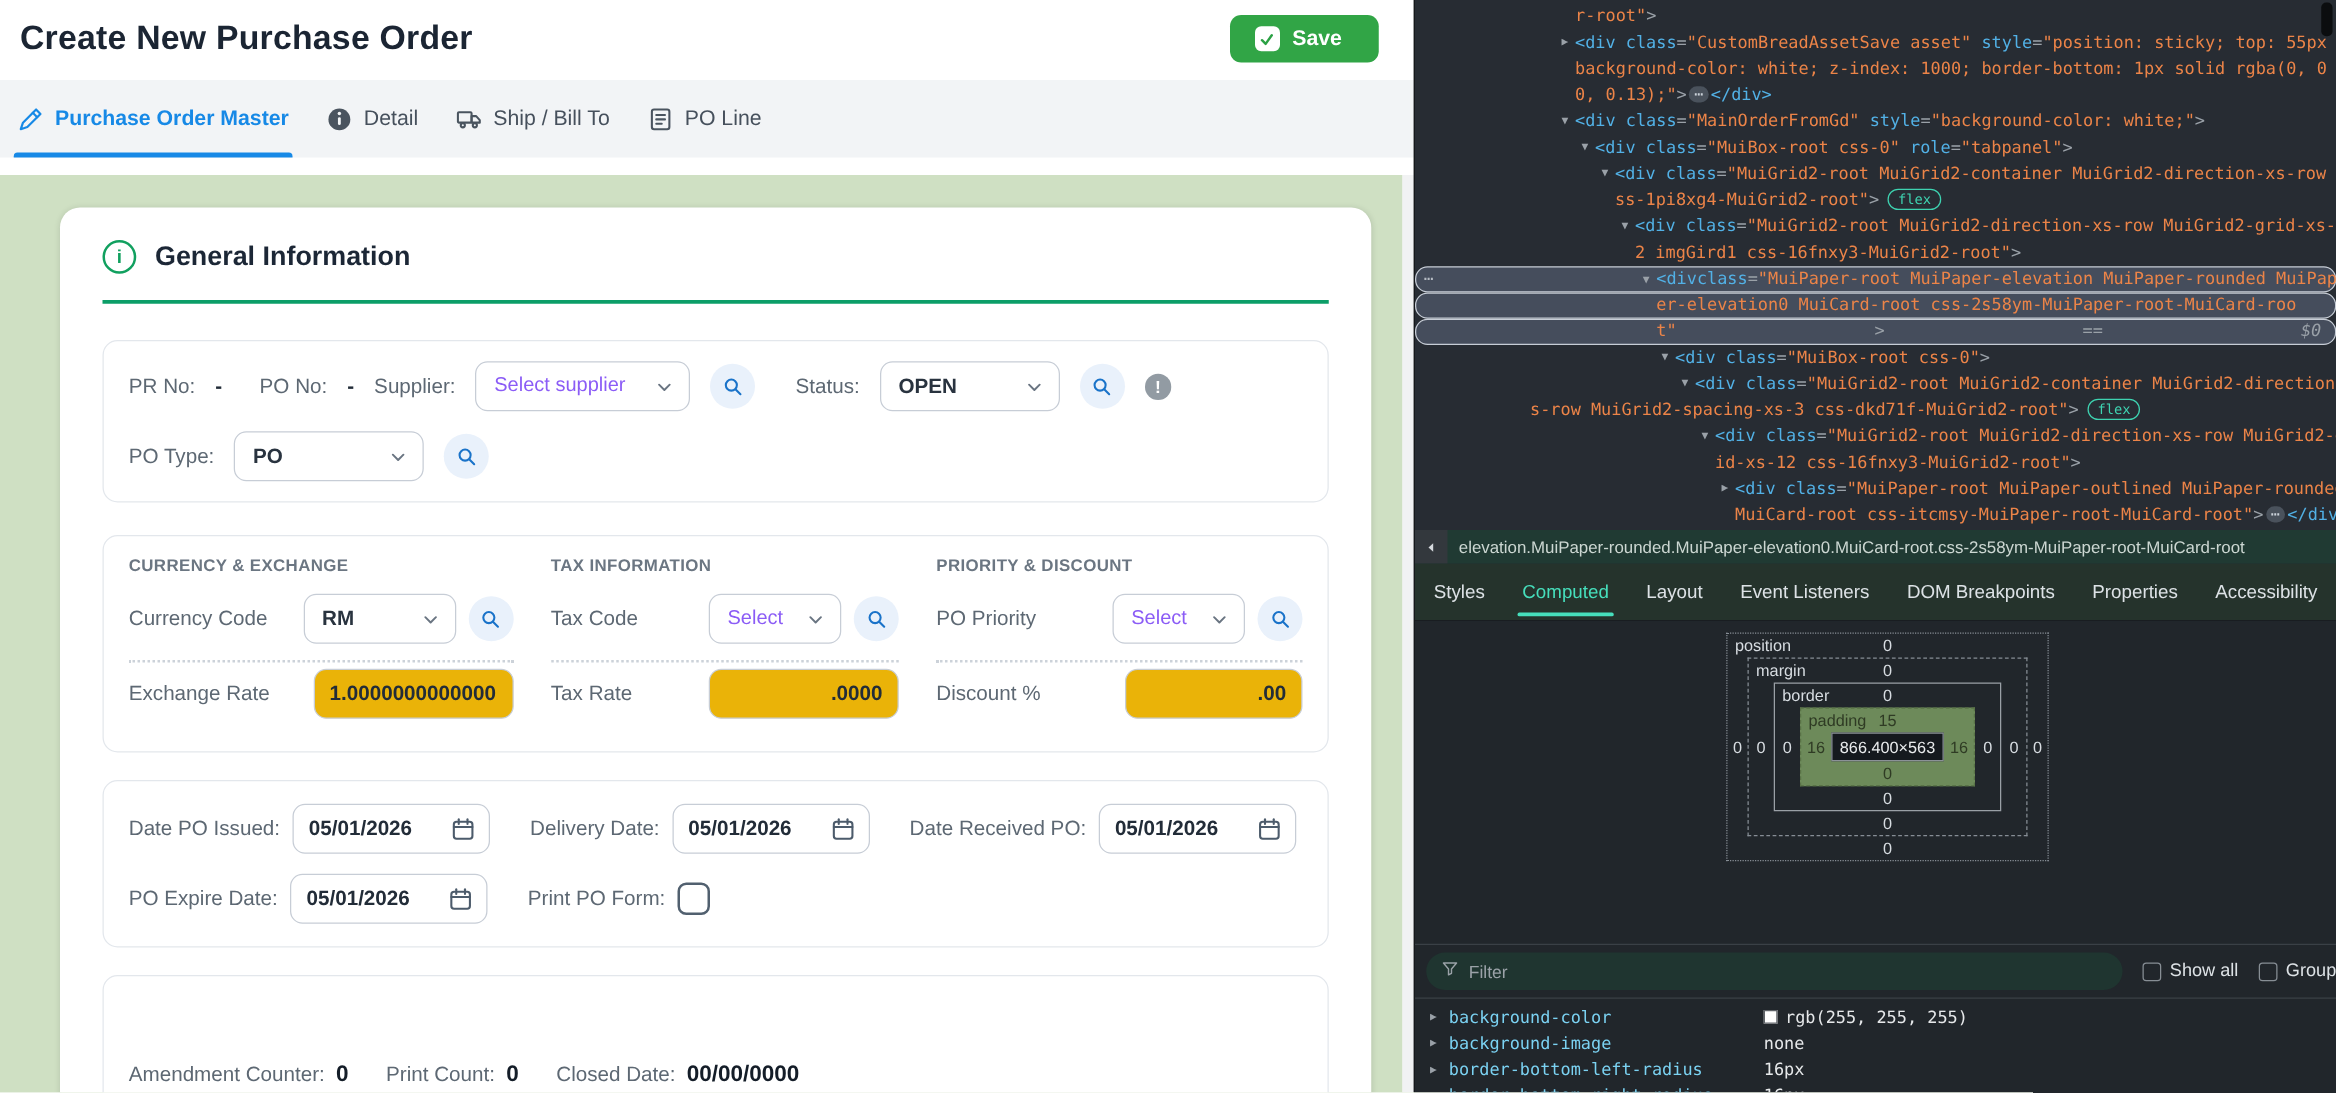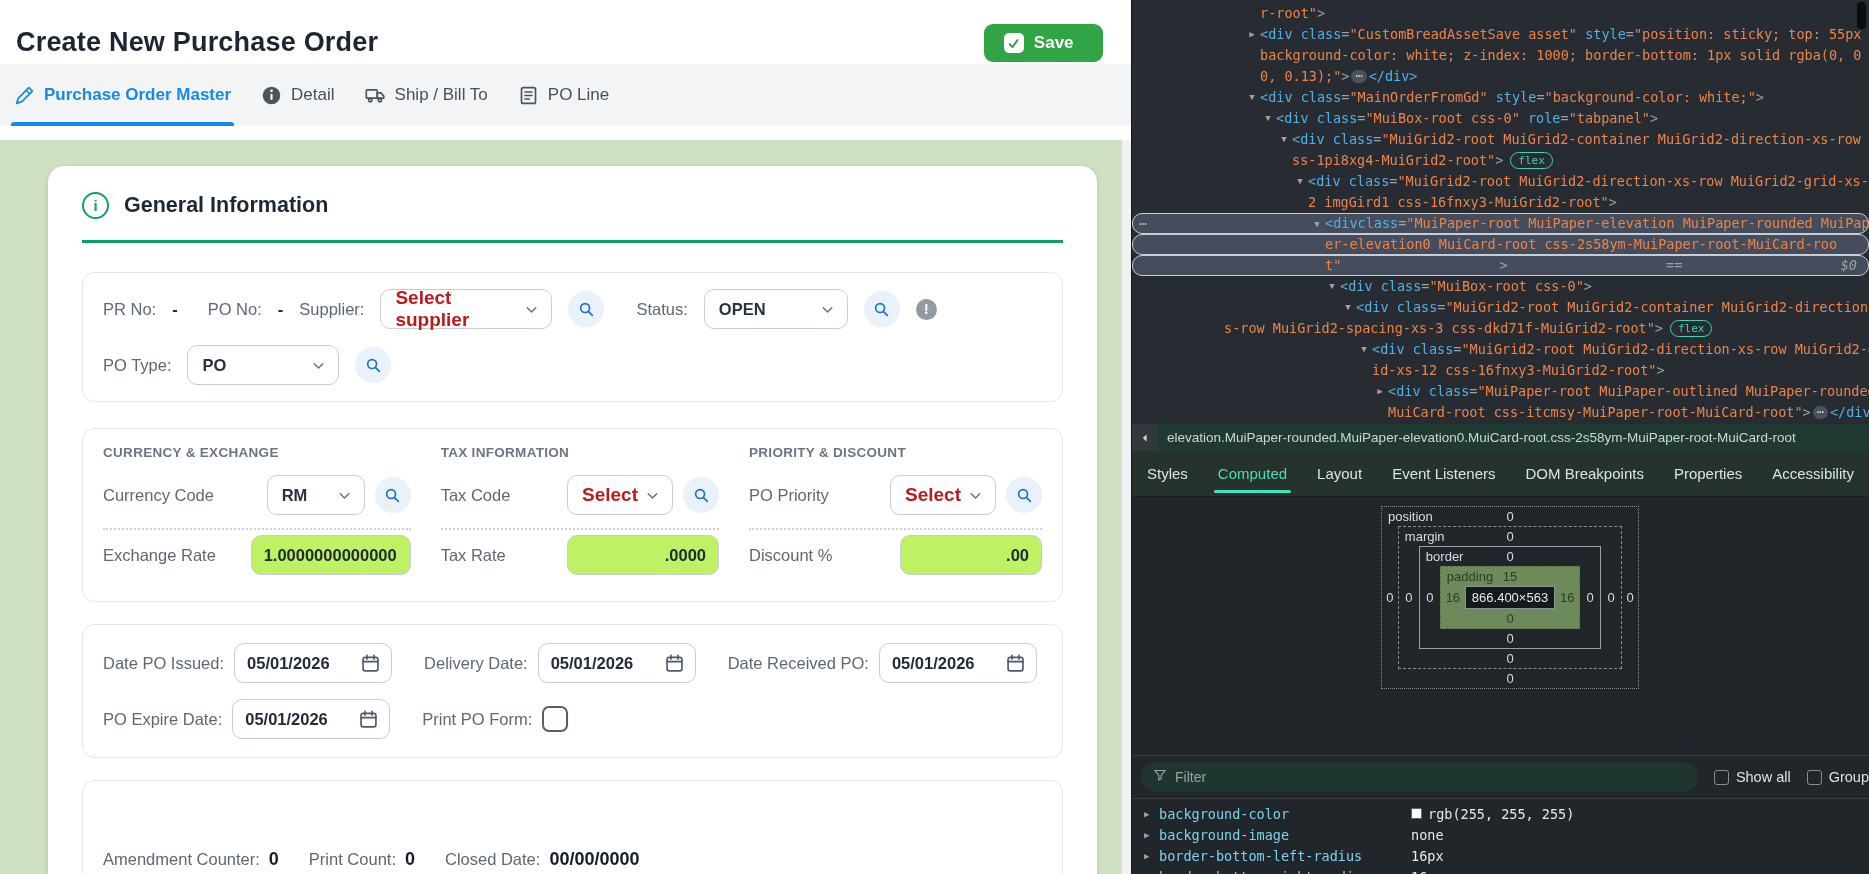--- a/index.html
+++ b/index.html
@@ -1,21 +1,21 @@
 <!DOCTYPE html>
 <html><head>
 <meta charset="utf-8">
 <style>
   * { margin:0; padding:0; box-sizing:border-box; }
   body { font-family:"Liberation Sans", sans-serif; background:#ffffff; }
   .stage { position:relative; width:1869px; height:874px; overflow:hidden; background:#fff; }
 
   
   .app { position:absolute; left:0; top:0; width:1131px; height:874px; background:#fff; }
-  .app-header { position:absolute; left:0; top:16px; width:100%; height:64px; }
+  .app-header { position:absolute; left:0; top:4px; width:100%; height:64px; }
   .page-title { position:absolute; left:16px; top:11px; font-size:27px; font-weight:bold; color:#1b2533; letter-spacing:.2px; }
   .actions { position:absolute; right:28px; top:8px; display:flex; gap:16px;flex-direction:column; }
   .btn { height:38px; border:none; border-radius:9px; font-family:inherit; font-size:17px; font-weight:bold; display:flex; align-items:center; gap:10px; padding:0 20px; cursor:pointer; }
   .btn-save { background:#31a546; color:#fff; }
   .save-badge { width:20px; height:20px; background:#fff; border-radius:5px; display:flex; align-items:center; justify-content:center; }
   .save-badge svg { width:13px; height:13px; }
   .btn-cancel { background:#fbe3e2; color:#bf2e25; }
   .x-icon { font-size:16px; font-weight:bold; }
 
   .tabstrip { position:absolute; left:0; top:64px; width:100%; height:62px; background:#f2f4f6; display:flex; align-items:center; padding-left:14px; gap:30px; }
@@ -40,31 +40,31 @@
   .gbox1 { top:106px; height:130px; padding:12px 20px; }
   .gbox2 { top:262px; height:174px; padding:16px 20px; display:grid; grid-template-columns:1.05fr .95fr 1fr; column-gap:30px; }
   .gbox3 { top:458px; height:134px; padding:14px 20px; }
   .gbox4 { top:614px; height:112px; padding:26px 20px; display:flex; align-items:center; gap:30px; }
 
   .frow { display:flex; align-items:center; gap:16px; height:48px; }
   .lbl { font-size:16.5px; color:#5d6873; white-space:nowrap; }
   .val { font-size:16.5px; font-weight:bold; color:#222c38; }
   .sel { display:flex; align-items:center; justify-content:space-between; height:40px; border:1.3px solid #c7cdd6; border-radius:10px; padding:0 11px 0 14px; background:#fff; cursor:pointer; }
   .sel .sv { font-size:16.5px; font-weight:bold; color:#29333f; }
-  .sel .ph { font-size:19px; font-weight:bold; color:#b91c1c; }
+  .sel .ph { font-size:16px; font-weight:normal; color:#8b5cf6; }
   .sel .chev { width:17px; height:17px; color:#6a7582; display:flex; }
   .search-btn { width:36px; height:36px; border-radius:50%; background:#e9f1fb; display:flex; align-items:center; justify-content:center; cursor:pointer; flex:none; }
   .search-btn svg { width:19px; height:19px; }
   .excl { width:21px; height:21px; border-radius:50%; background:#929ba3; color:#fff; font-weight:bold; font-size:14px; display:flex; align-items:center; justify-content:center; }
 
   .colhead { font-size:13.5px; font-weight:bold; color:#6b7682; letter-spacing:.3px; margin-bottom:12px; }
   .colrow { display:flex; align-items:center; justify-content:space-between; height:46px; }
   .colgrp { display:flex; align-items:center; gap:10px; }
   .dotline { border-top:2px dotted #ccd2d9; margin-top:10px; margin-bottom:2px; }
-  .numinput { height:40px; border:1.3px solid #c7cdd6; border-radius:10px; padding:0 12px; display:flex; align-items:center; font-size:16.5px; font-weight:bold; color:#222c38; overflow:hidden; white-space:nowrap; background:#bef264; }
+  .numinput { height:40px; border:1.3px solid #c7cdd6; border-radius:10px; padding:0 12px; display:flex; align-items:center; font-size:16.5px; font-weight:bold; color:#222c38; overflow:hidden; white-space:nowrap; background:#eab308; }
   .numinput.right { justify-content:flex-end; }
 
   .dgrp { display:flex; align-items:center; gap:10px; }
   .dateinput { width:158px; height:40px; border:1.3px solid #c7cdd6; border-radius:10px; padding:0 10px 0 12px; display:flex; align-items:center; justify-content:space-between; background:#fff; }
   .dateinput .dv { font-size:16.5px; font-weight:bold; color:#222c38; }
   .dateinput .cal { width:21px; height:21px; color:#4c5b6b; display:flex; }
   .checkbox { width:26px; height:26px; border:2px solid #51606f; border-radius:7px; background:#fff; cursor:pointer; }
 
   .cntgrp { display:flex; align-items:baseline; gap:9px;margin-top:46px; }
   .cntval { font-size:18px; font-weight:bold; color:#141d28; }
@@ -257,21 +257,21 @@
             </span>
         </div>
       </div>
 
       <div class="gbox gbox2">
         <div>
           <div class="colhead">CURRENCY &amp; EXCHANGE</div>
           <div class="colrow">
             <span class="lbl">Currency Code</span>
             <span class="colgrp">
-              <span class="sel" style="width:98px">
+              <span class="sel" style="width:122px">
                 <span class="sv">RM</span>
                 <span class="chev">
                     <svg viewBox="0 0 24 24" fill="none" stroke="currentColor" stroke-width="2.2" stroke-linecap="round" stroke-linejoin="round">
                       <polyline points="6,9.5 12,15.5 18,9.5"></polyline>
                     </svg>
                   </span>
               </span>
               <span class="search-btn">
                   <svg viewBox="0 0 24 24" fill="none" stroke="#1a73c9" stroke-width="2.1" stroke-linecap="round">
                     <circle cx="10.2" cy="10.2" r="5.6"></circle>

